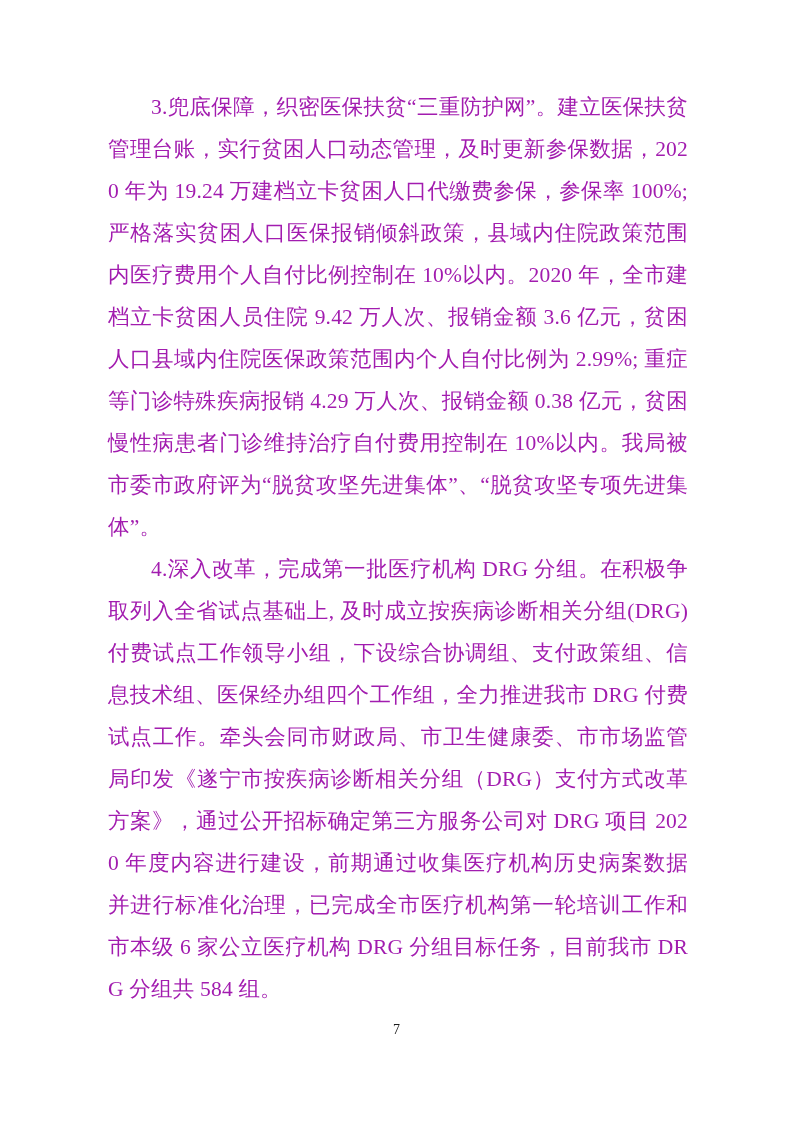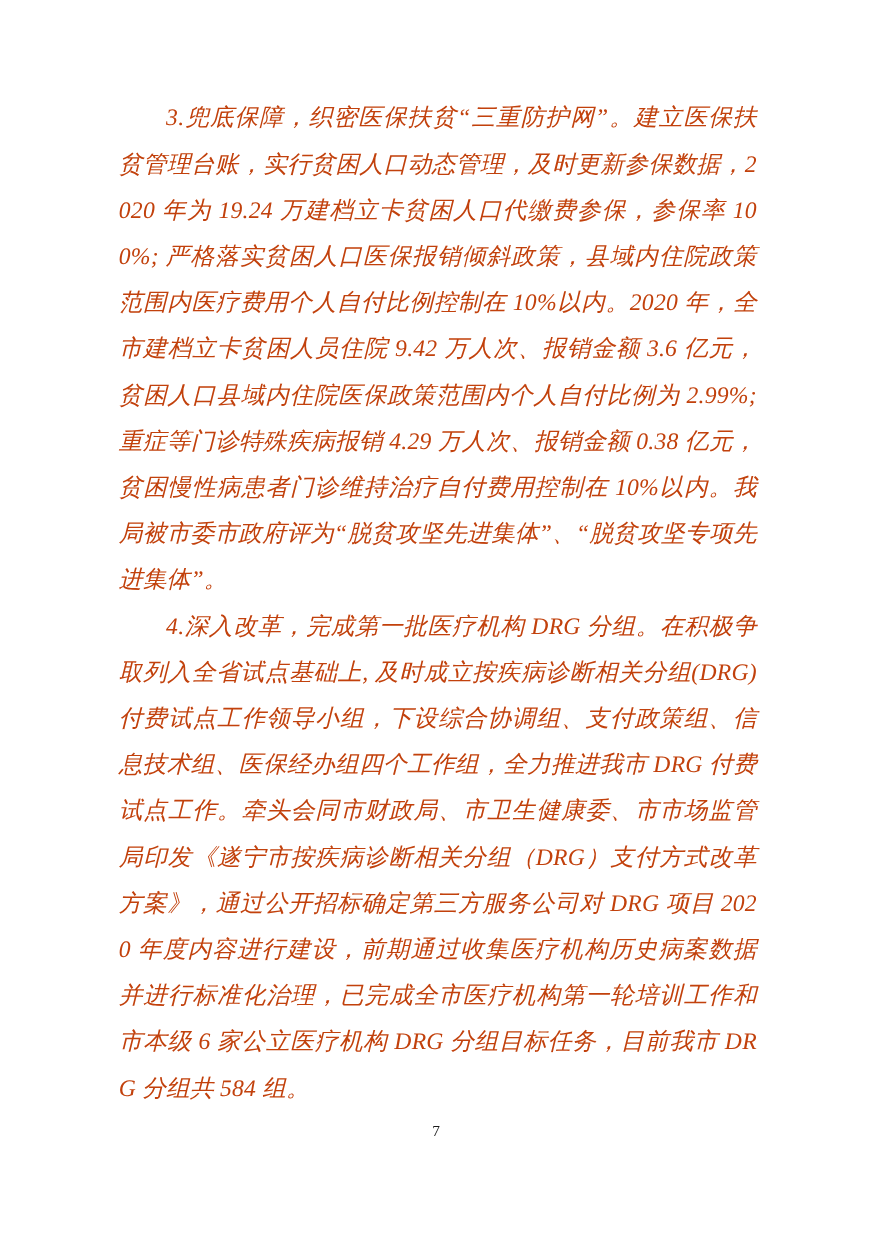--- a/index.html
+++ b/index.html
@@ -18,28 +18,27 @@
   .content {
     position: absolute;
     left: 108px;
     top: 86px;
     width: 580px;
   }
   .para {
     font-family: "Liberation Serif", "DejaVu Serif", serif;
     font-size: 21.5px;
     line-height: 42px;
-    color: #c2410c;
+    color: #a21caf;
     text-align: justify;
     text-justify: inter-character;
     text-indent: 43px;
     margin: 0 0 0 0;
     letter-spacing: 0.2px;
     word-break: break-all;
-    font-style: italic;
   }
   .page-number {
     position: absolute;
     left: 0;
     right: 0;
     top: 1022px;
     text-align: center;
     font-family: "Liberation Serif", "DejaVu Serif", serif;
     font-size: 14px;
     color: #1b1b1b;

